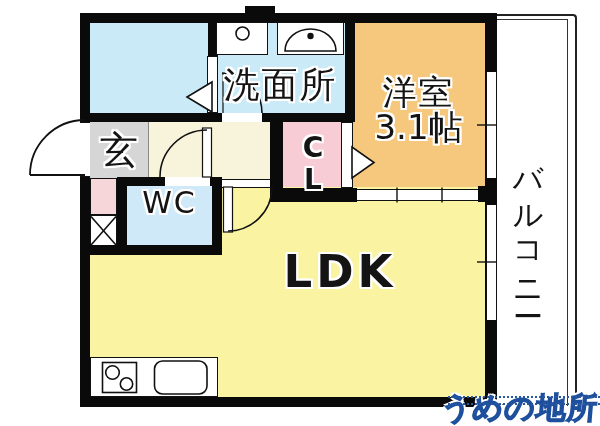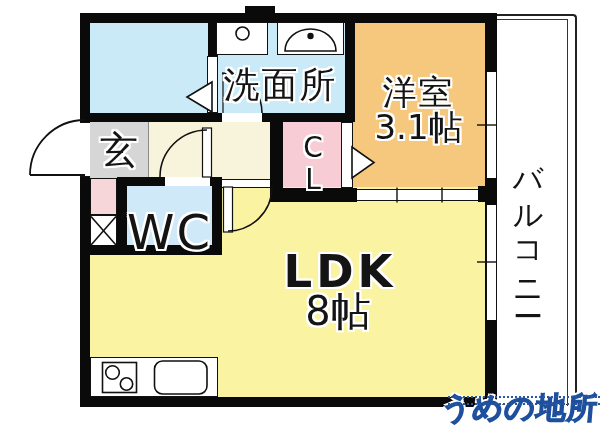--- a/index.html
+++ b/index.html
@@ -113,22 +113,21 @@
       <line x1="397" y1="187.5" x2="397" y2="202.5"></line>
         <line x1="442" y1="187.5" x2="442" y2="202.5"></line>
     </g>
   </svg>
 
   <div class="label" style="left:352px;top:75px;width:133px;font-size:34px;letter-spacing:2px;">洋室</div>
   <div class="label" style="left:214px;top:67px;width:133px;font-size:36px;letter-spacing:2px;">洗面所</div>
   <div class="label" style="left:352px;top:110px;width:133px;font-size:34px;">3.1帖</div>
   <div class="label" style="left:512px;top:128px;height:195px;font-size:30px;letter-spacing:5px;writing-mode:vertical-rl;line-height:1.1;">バルコニー</div>
   <div class="label" style="left:90px;top:131px;width:58px;font-size:38px;">玄</div>
-  <div class="label" style="left:298px;top:132px;width:30px;font-size:28px;line-height:1.15;word-break:break-all;white-space:normal;">CL</div>
-  <div class="label" style="left:127px;top:208px;width:85px;font-size:48px;letter-spacing:2px;">WC</div>
+  <div class="label" style="left:298px;top:132px;width:30px;font-size:28px;line-height:1.15;word-break:break-all;white-space:normal;font-weight:bold;">CL</div>
+  <div class="label" style="left:127px;top:188px;width:85px;font-size:30px;letter-spacing:2px;">WC</div>
   <div class="label" style="left:240px;top:249px;width:200px;font-size:45px;letter-spacing:4px;font-weight:bold;">LDK</div>
-  <div class="label" style="left:240px;top:291px;width:196px;font-size:40px;">8帖</div>
 
   <div id="wm" style="left:440px;top:388px;width:158px;text-align:right;">うめの地所</div>
   <div class="dotline" style="left:448px;top:396px;"></div>
   <div class="dotline" style="left:448px;top:403px;"></div>
 
 </div>
 
 </body></html>

